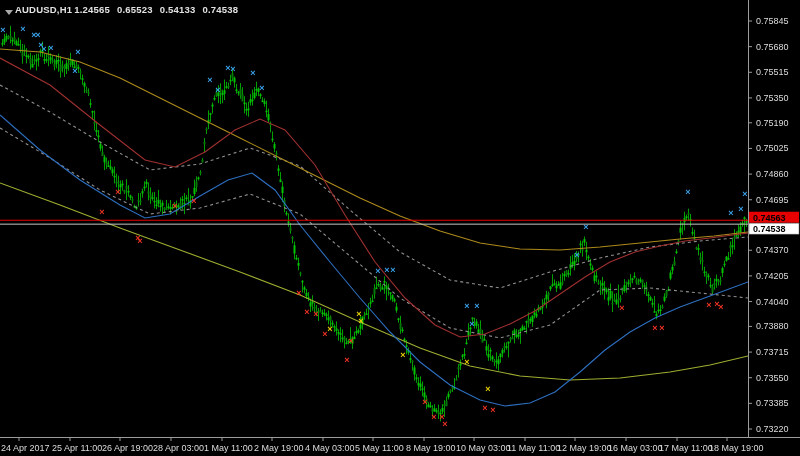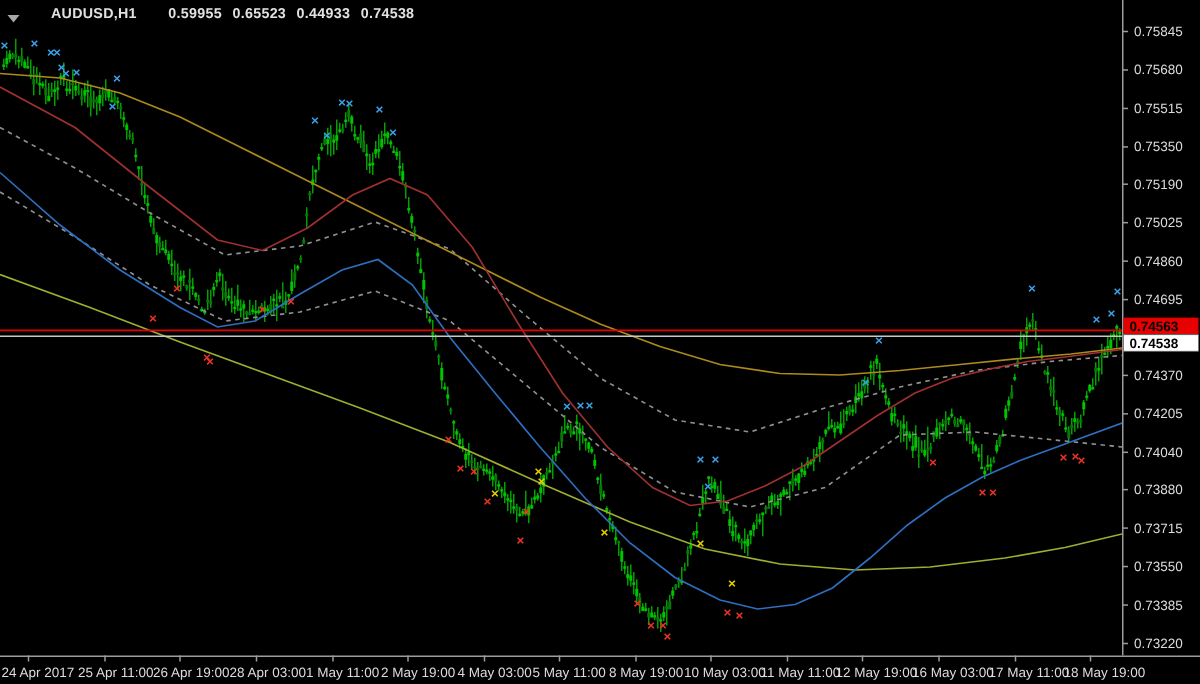--- a/index.html
+++ b/index.html
@@ -1,19 +1,19 @@
 <!DOCTYPE html>
 <html><head>
 <meta charset="utf-8">
 <style>
   html,body{margin:0;padding:0;background:#000;}
   #win{position:relative;width:800px;height:456px;background:#000;overflow:hidden;
        font-family:"Liberation Sans",sans-serif;}
   #chartSvg{position:absolute;left:0;top:0;}
-  #hdr{position:absolute;left:5px;top:4px;display:flex;align-items:flex-end;gap:21px;
+  #hdr{position:absolute;left:5px;top:4px;display:flex;align-items:flex-end;gap:2px;
        color:#E2E2E2;font-size:9.5px;font-weight:700;letter-spacing:.2px;z-index:5;}
   #hdr .tri{width:0;height:0;border-left:4px solid transparent;border-right:4px solid transparent;
        border-top:5px solid #A8A8A8;display:inline-block;margin-top:1px;}
   #hdr .vals{display:flex;gap:7px;}
 </style>
 </head>
 <body>
 
 <div id="win">
   <svg id="chartSvg" width="800" height="456">
@@ -917,19 +917,19 @@
       </g>
       <g>
         <rect x="749" y="223.14514285714156" width="50" height="11" fill="#FFFFFF" stroke="#707070" stroke-width="0.5"></rect>
         <text x="753" y="232.14514285714156" font-family="&quot;Liberation Sans&quot;,sans-serif" font-size="9" font-weight="700" fill="#000000">0.74538</text>
       </g>
     </svg>
   <div id="hdr">
     <span class="tri"></span>
     <span>AUDUSD,H1</span>
     <span class="vals">
-      <span>0.59955</span>
+      <span>1.24565</span>
       <span>0.65523</span>
-      <span>0.44933</span>
+      <span>0.54133</span>
       <span>0.74538</span>
     </span>
   </div>
 </div>
 
 </body></html>

